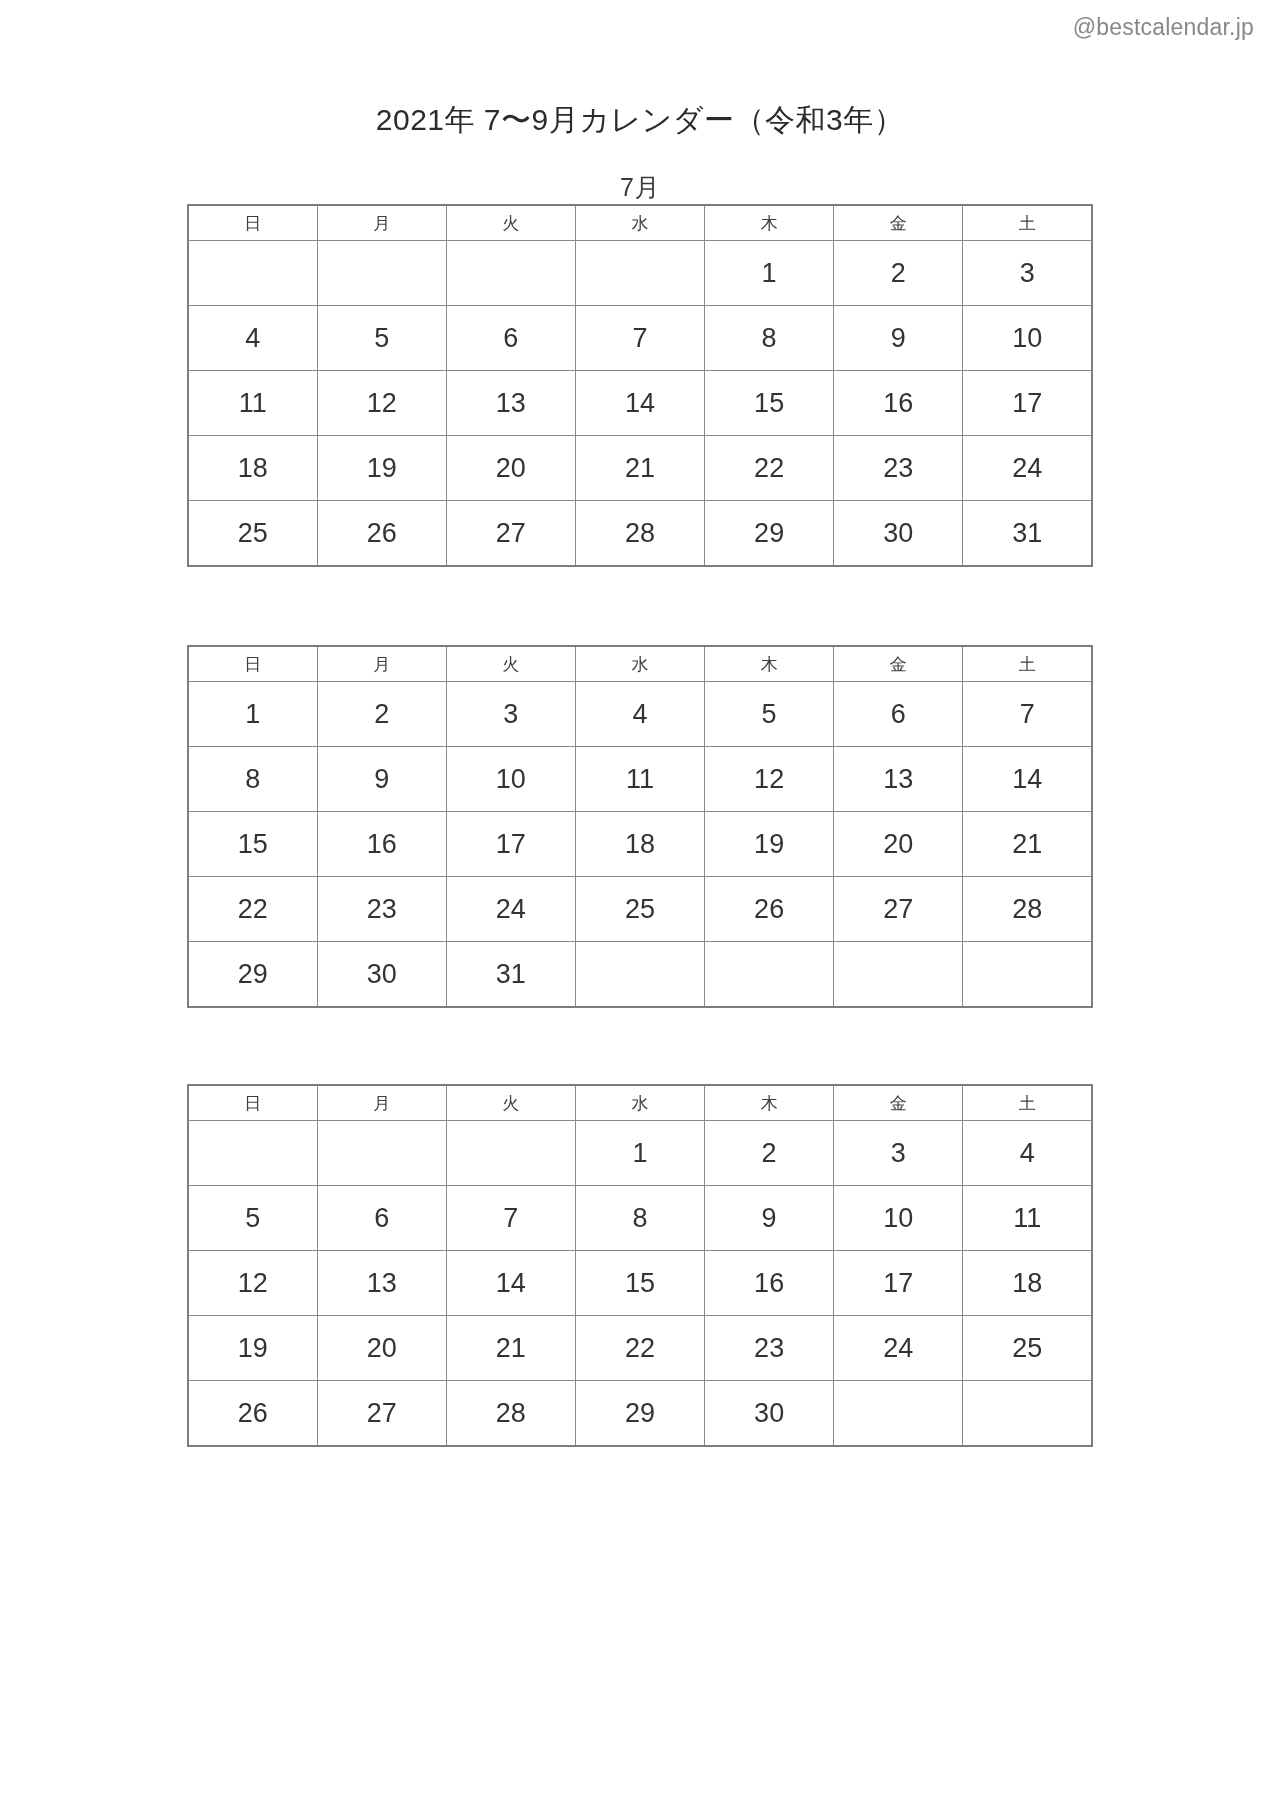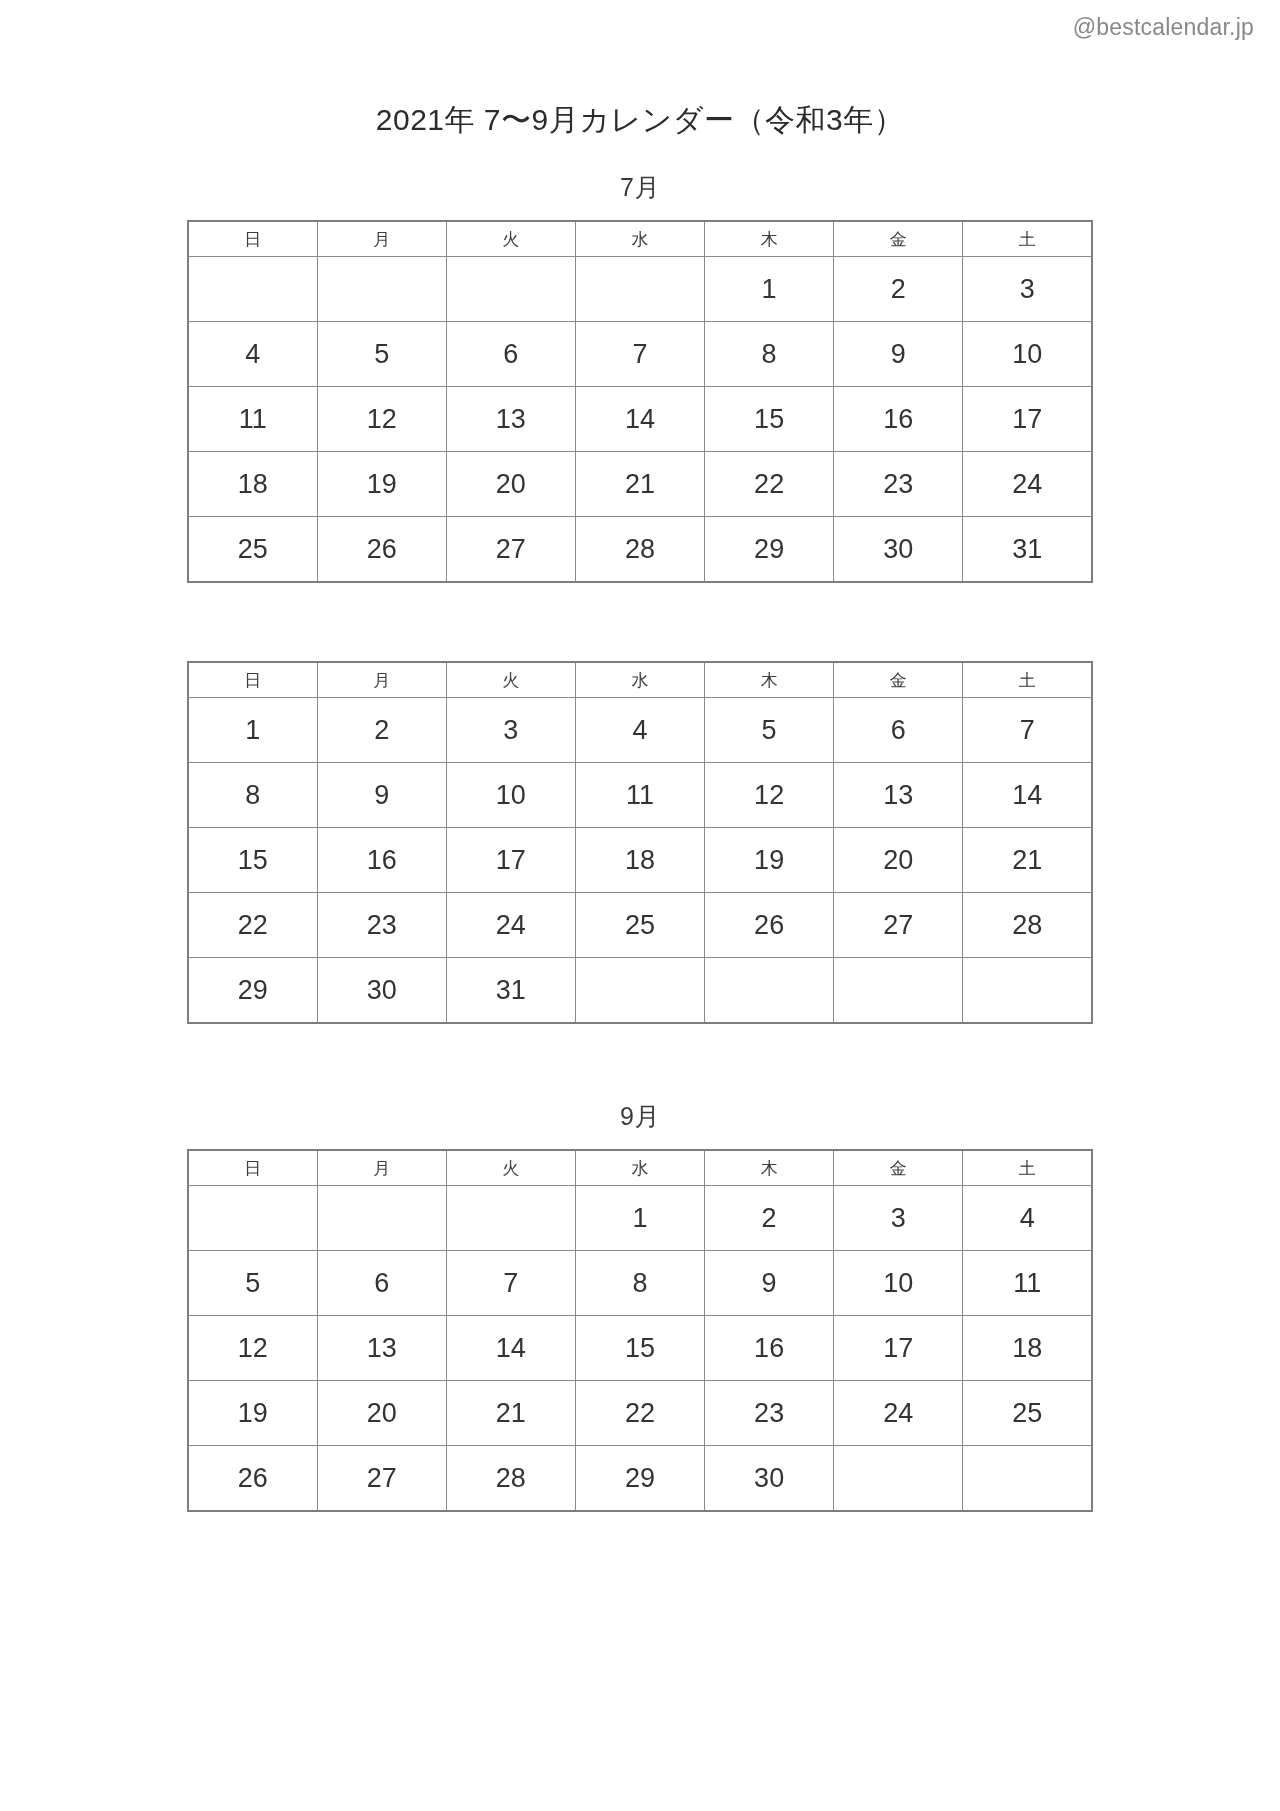--- a/index.html
+++ b/index.html
@@ -43,21 +43,20 @@
     width: 906px;
     margin: 0 auto;
   }
   .month-block.m1 { margin-top: 30px; }
   .month-block.m2 { margin-top: 78px; }
   .month-block.m3 { margin-top: 76px; }
   .month-label {
     text-align: center;
     font-size: 25px;
     color: #3a3a3a;
-    padding-bottom: 16px;
     letter-spacing: 0.5px;
   }
   table.cal {
     width: 906px;
     border-collapse: collapse;
     table-layout: fixed;
     border: 2px solid #7d7d7d;
   }
   table.cal th,
   table.cal td {
@@ -212,21 +211,20 @@
             <td class="empty"></td>
             <td class="empty"></td>
             <td class="empty"></td>
             <td class="empty"></td>
           </tr>
         </tbody>
     </table>
   </div>
 
   <div class="month-block m3">
-    <div class="month-label">9月</div>
     <table class="cal">
       <thead>
         <tr>
           <th class="sun">日</th>
           <th>月</th>
           <th>火</th>
           <th>水</th>
           <th>木</th>
           <th>金</th>
           <th class="sat">土</th>

